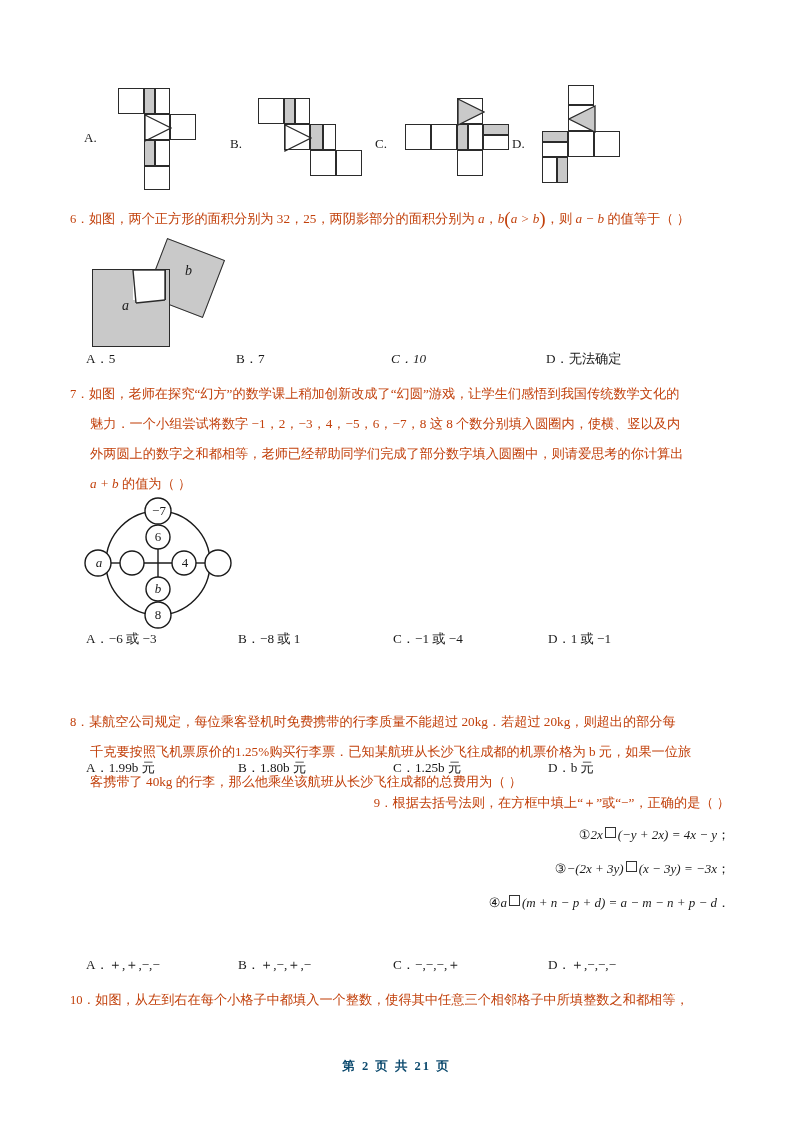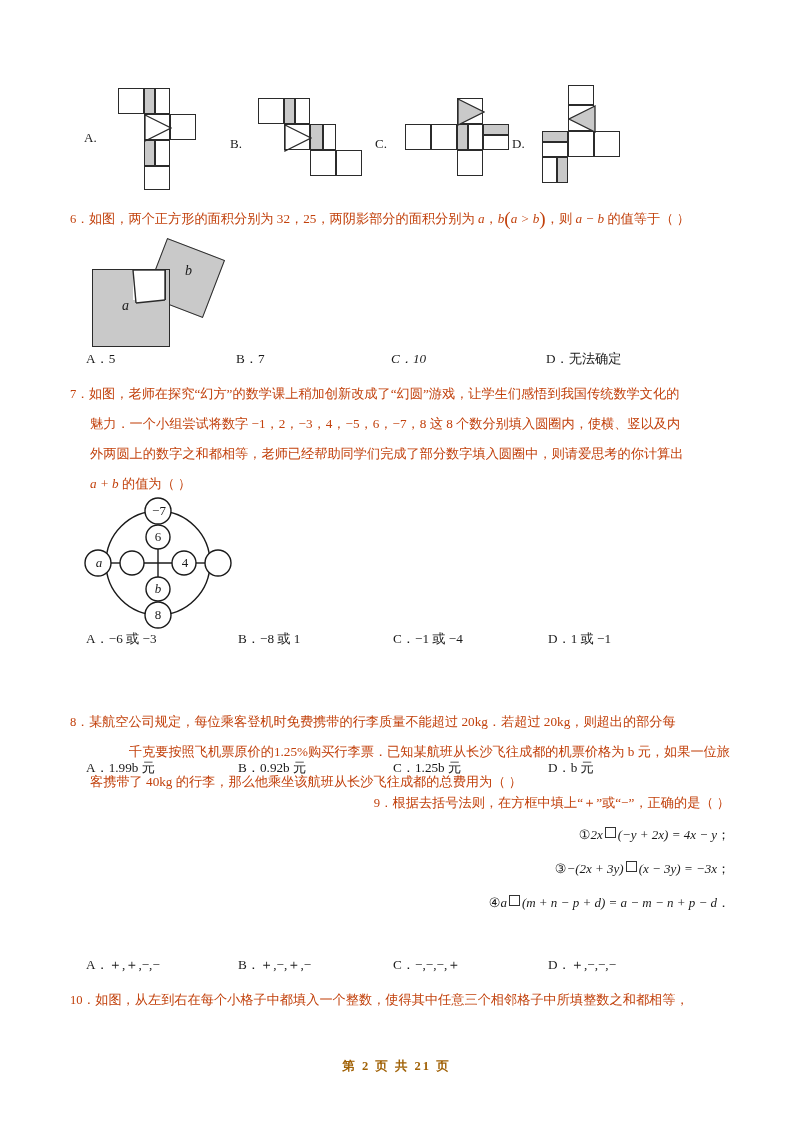--- a/index.html
+++ b/index.html
@@ -96,21 +96,21 @@
 
   
   .footer {
     position: absolute;
     left: 0;
     top: 1058px;
     width: 793px;
     text-align: center;
     font-size: 12.5px;
     letter-spacing: 2px;
-    color: #a16207;
+    color: #0c4a6e;
     font-weight: bold;
   }
   .eq { font-size: 13px; line-height: 34px; }
   .boxch {
     display: inline-block;
     width: 9px; height: 9px;
     border: 1.1px solid #333;
     vertical-align: 1px;
     margin: 0 2px;
   }
@@ -273,27 +273,27 @@
     <div class="opt" style="width:152px;"><span>A．</span><span>−6 或 −3</span></div>
     <div class="opt" style="width:155px;"><span>B．</span><span>−8 或 1</span></div>
     <div class="opt" style="width:155px;"><span>C．</span><span>−1 或 −4</span></div>
     <div class="opt"><span>D．</span><span>1 或 −1</span></div>
   </div>
 
   <div style="position:absolute;left:70px;top:663px;width:660px;margin-top:44px;">
     <div class="qtext" style="white-space:nowrap;">
       <span class="qnum">8．</span><span>某航空公司规定，每位乘客登机时免费携带的行李质量不能超过 20kg．若超过 20kg，则超出的部分每</span>
     </div>
-    <div class="qtext" style="padding-left:20px;white-space:nowrap;text-align:right;"><span>千克要按照飞机票原价的1.25%购买行李票．已知某航班从长沙飞往成都的机票价格为 b 元，如果一位旅</span></div>
+    <div class="qtext" style="padding-left:20px;white-space:nowrap;"><span>千克要按照飞机票原价的1.25%购买行李票．已知某航班从长沙飞往成都的机票价格为 b 元，如果一位旅</span></div>
     <div class="qtext" style="padding-left:20px;white-space:nowrap;"><span>客携带了 40kg 的行李，那么他乘坐该航班从长沙飞往成都的总费用为（    ）</span></div>
   </div>
 
   <div class="opt-row" style="position:absolute;left:86px;top:758px;width:640px;">
     <div class="opt" style="width:152px;"><span>A．</span><span>1.99b 元</span></div>
-    <div class="opt" style="width:155px;"><span>B．</span><span>0.92b 元</span></div>
+    <div class="opt" style="width:155px;"><span>B．</span><span>1.80b 元</span></div>
     <div class="opt" style="width:155px;"><span>C．</span><span>1.25b 元</span></div>
     <div class="opt"><span>D．</span><span>b 元</span></div>
   </div>
 
   <div style="position:absolute;left:70px;top:788px;width:660px;text-align:right;">
     <div class="qtext" style="white-space:nowrap;">
       <span class="qnum">9．</span><span>根据去括号法则，在方框中填上“＋”或“−”，正确的是（    ）</span>
     </div>
 
     <div class="eq" style="padding-left:22px;white-space:nowrap;">

